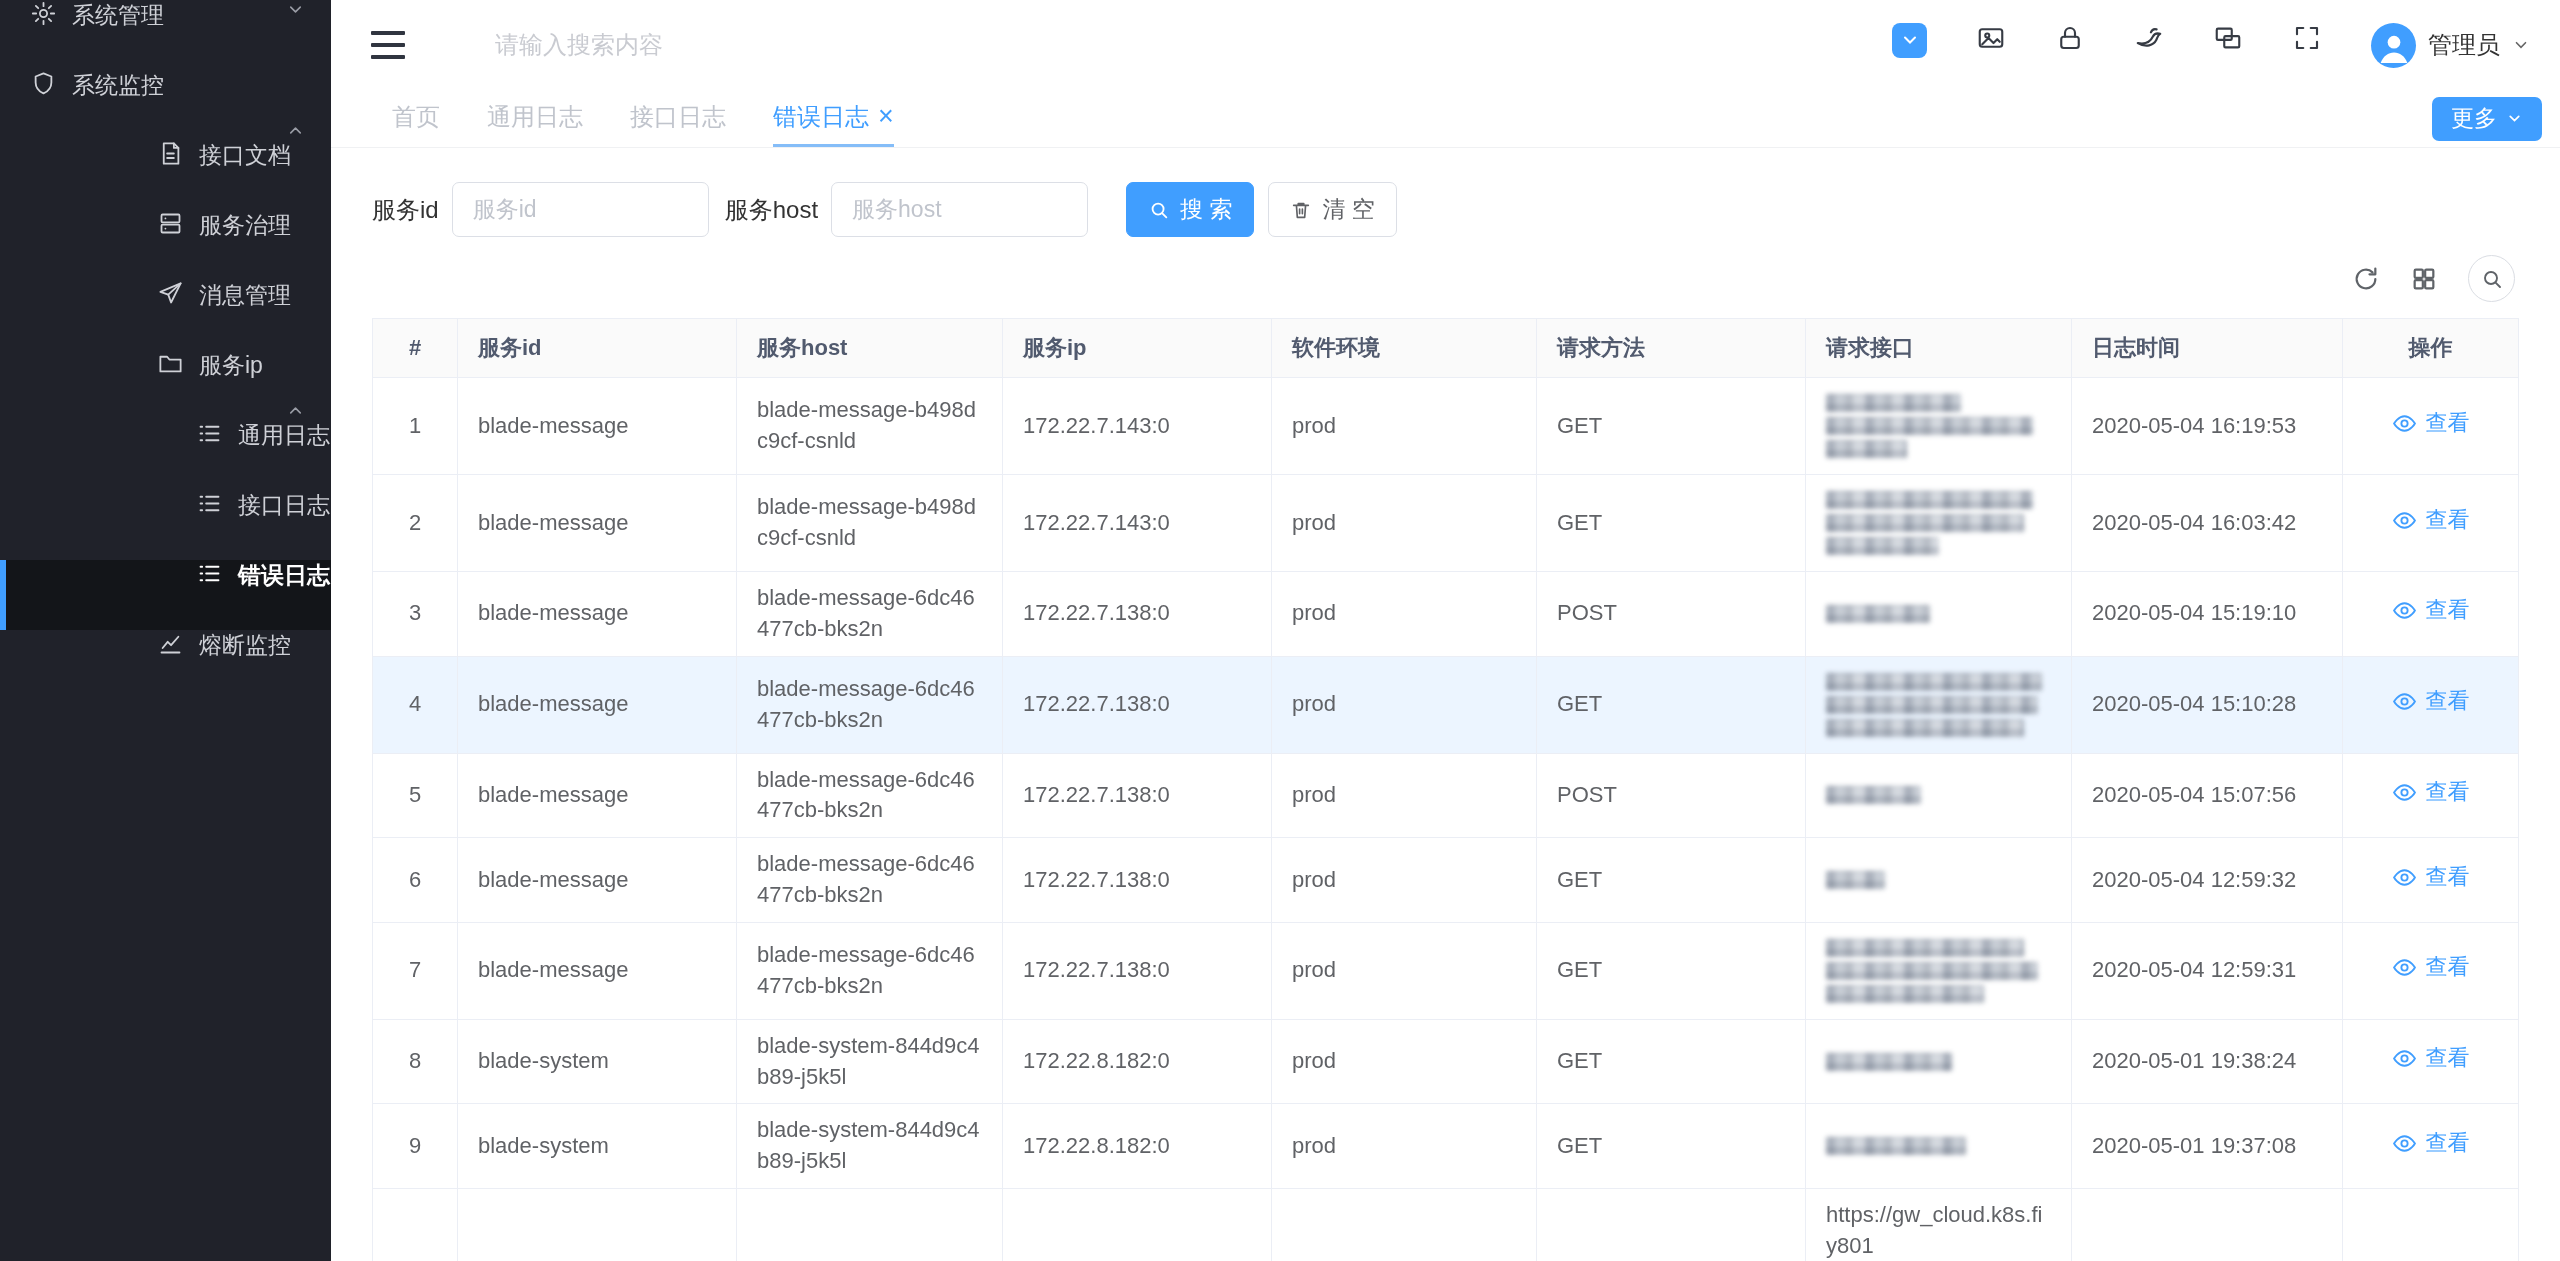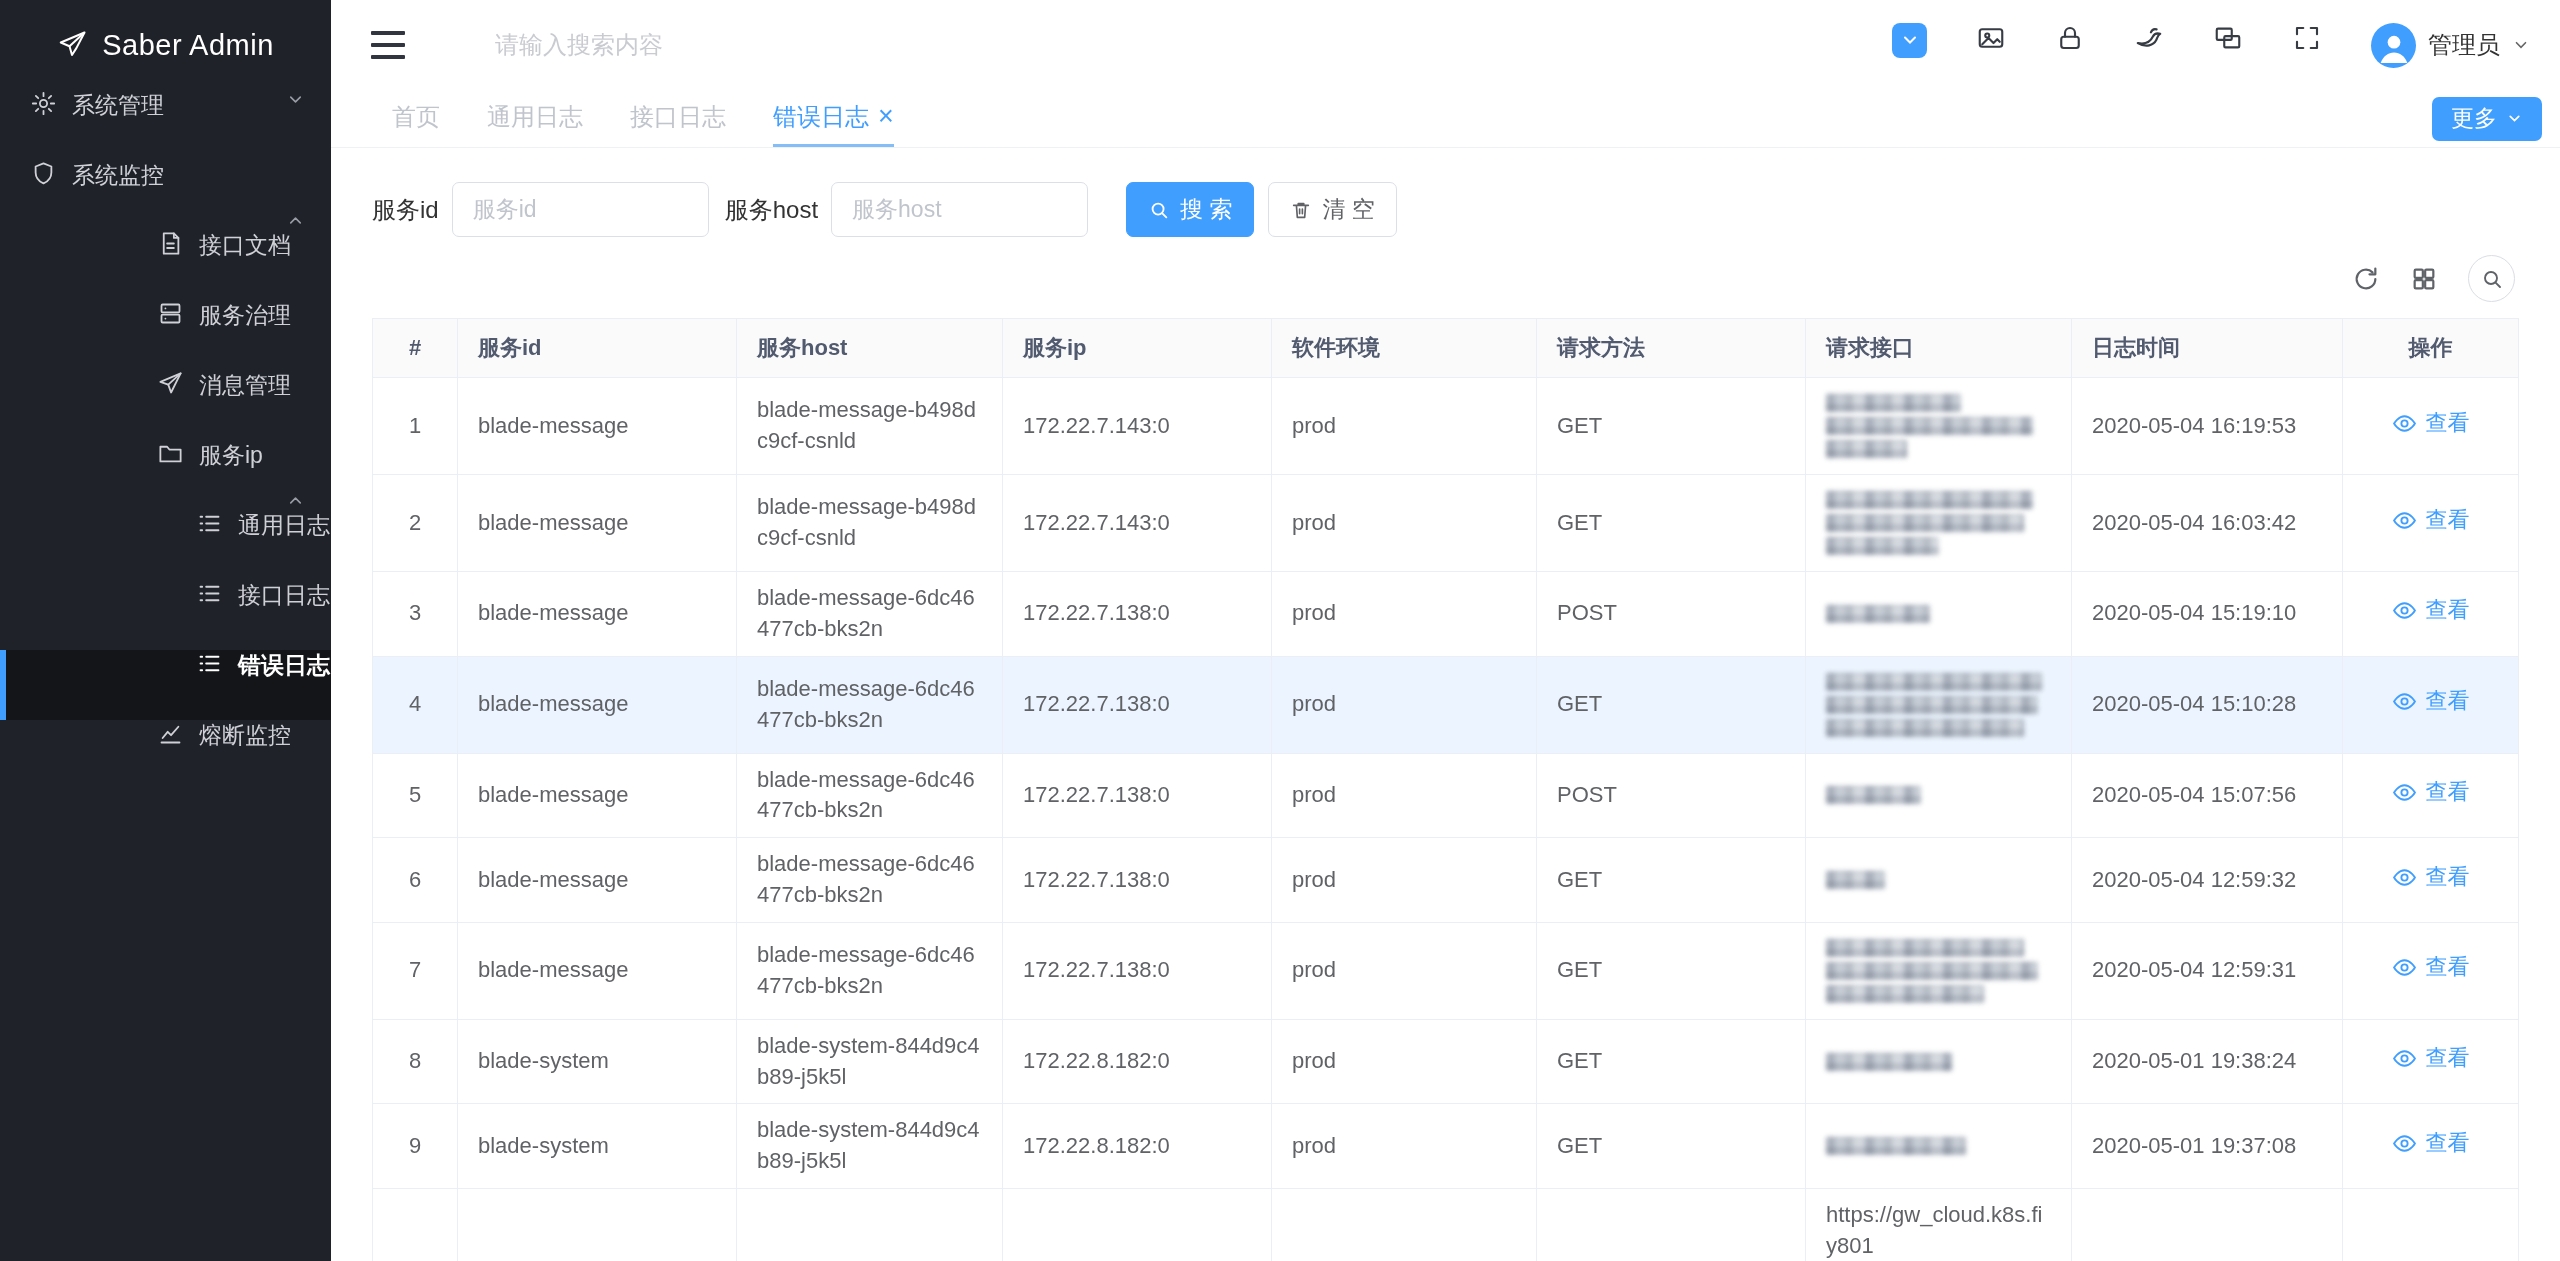--- a/index.html
+++ b/index.html
@@ -86,29 +86,20 @@
       repeating-linear-gradient(0deg,#c2c7cf 0 8px,#e4e7eb 8px 16px);
     background-blend-mode:multiply}
   tr.partial td{vertical-align:top}
 </style>
 </head>
 <body>
 
 <div class="page">
 
   <aside class="sidebar">
-    <div class="logo">
-      <span class="logo-icon">
-        <svg viewBox="0 0 24 24" fill="none" stroke="#fff" stroke-width="1.6" stroke-linejoin="round">
-            <path d="M22 2L3 10l7 3 2 7 3.5-5.5z"></path>
-            <path d="M22 2L10 13"></path>
-          </svg>
-      </span>
-      <span class="logo-text">Saber Admin</span>
-    </div>
     <nav class="menu">
         <div class="mitem lvl1">
           <span class="micon">
             <svg viewBox="0 0 24 24" fill="none" stroke="currentColor" stroke-width="1.6" stroke-linecap="round" stroke-linejoin="round">
               <circle cx="12" cy="12" r="3.2"></circle>
               <path d="M12 2.5v3M12 18.5v3M2.5 12h3M18.5 12h3M5.2 5.2l2.1 2.1M16.7 16.7l2.1 2.1M18.8 5.2l-2.1 2.1M7.3 16.7l-2.1 2.1"></path>
             </svg>
           </span>
           <span class="mlabel">系统管理</span>
           <span class="mchev down">

